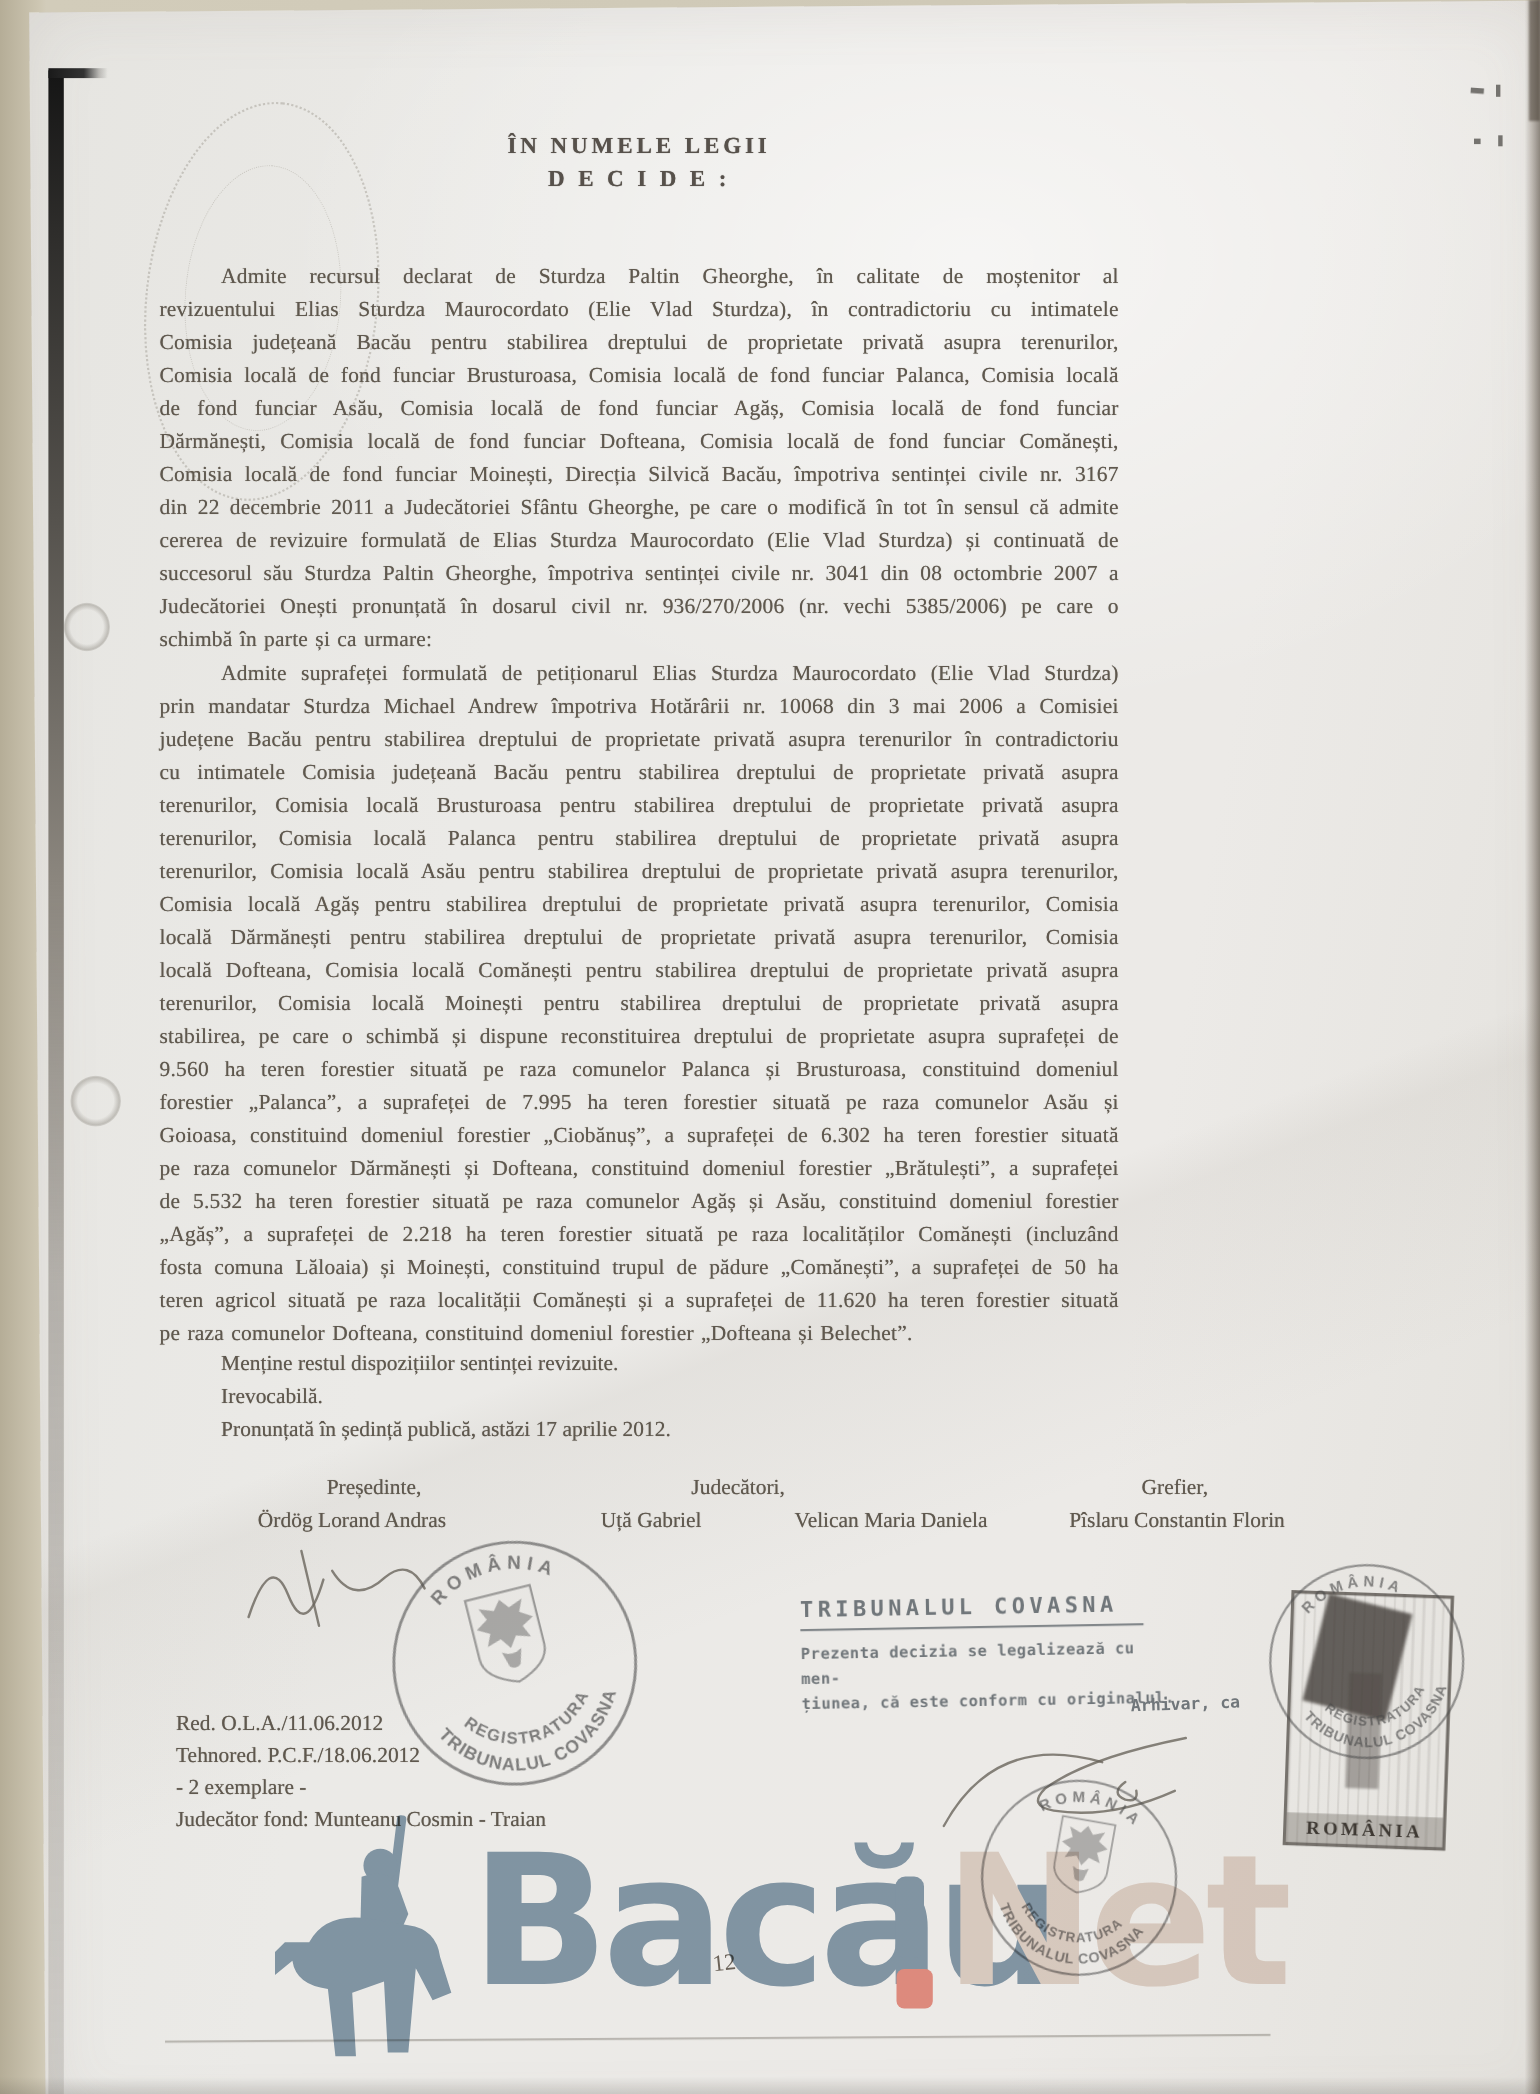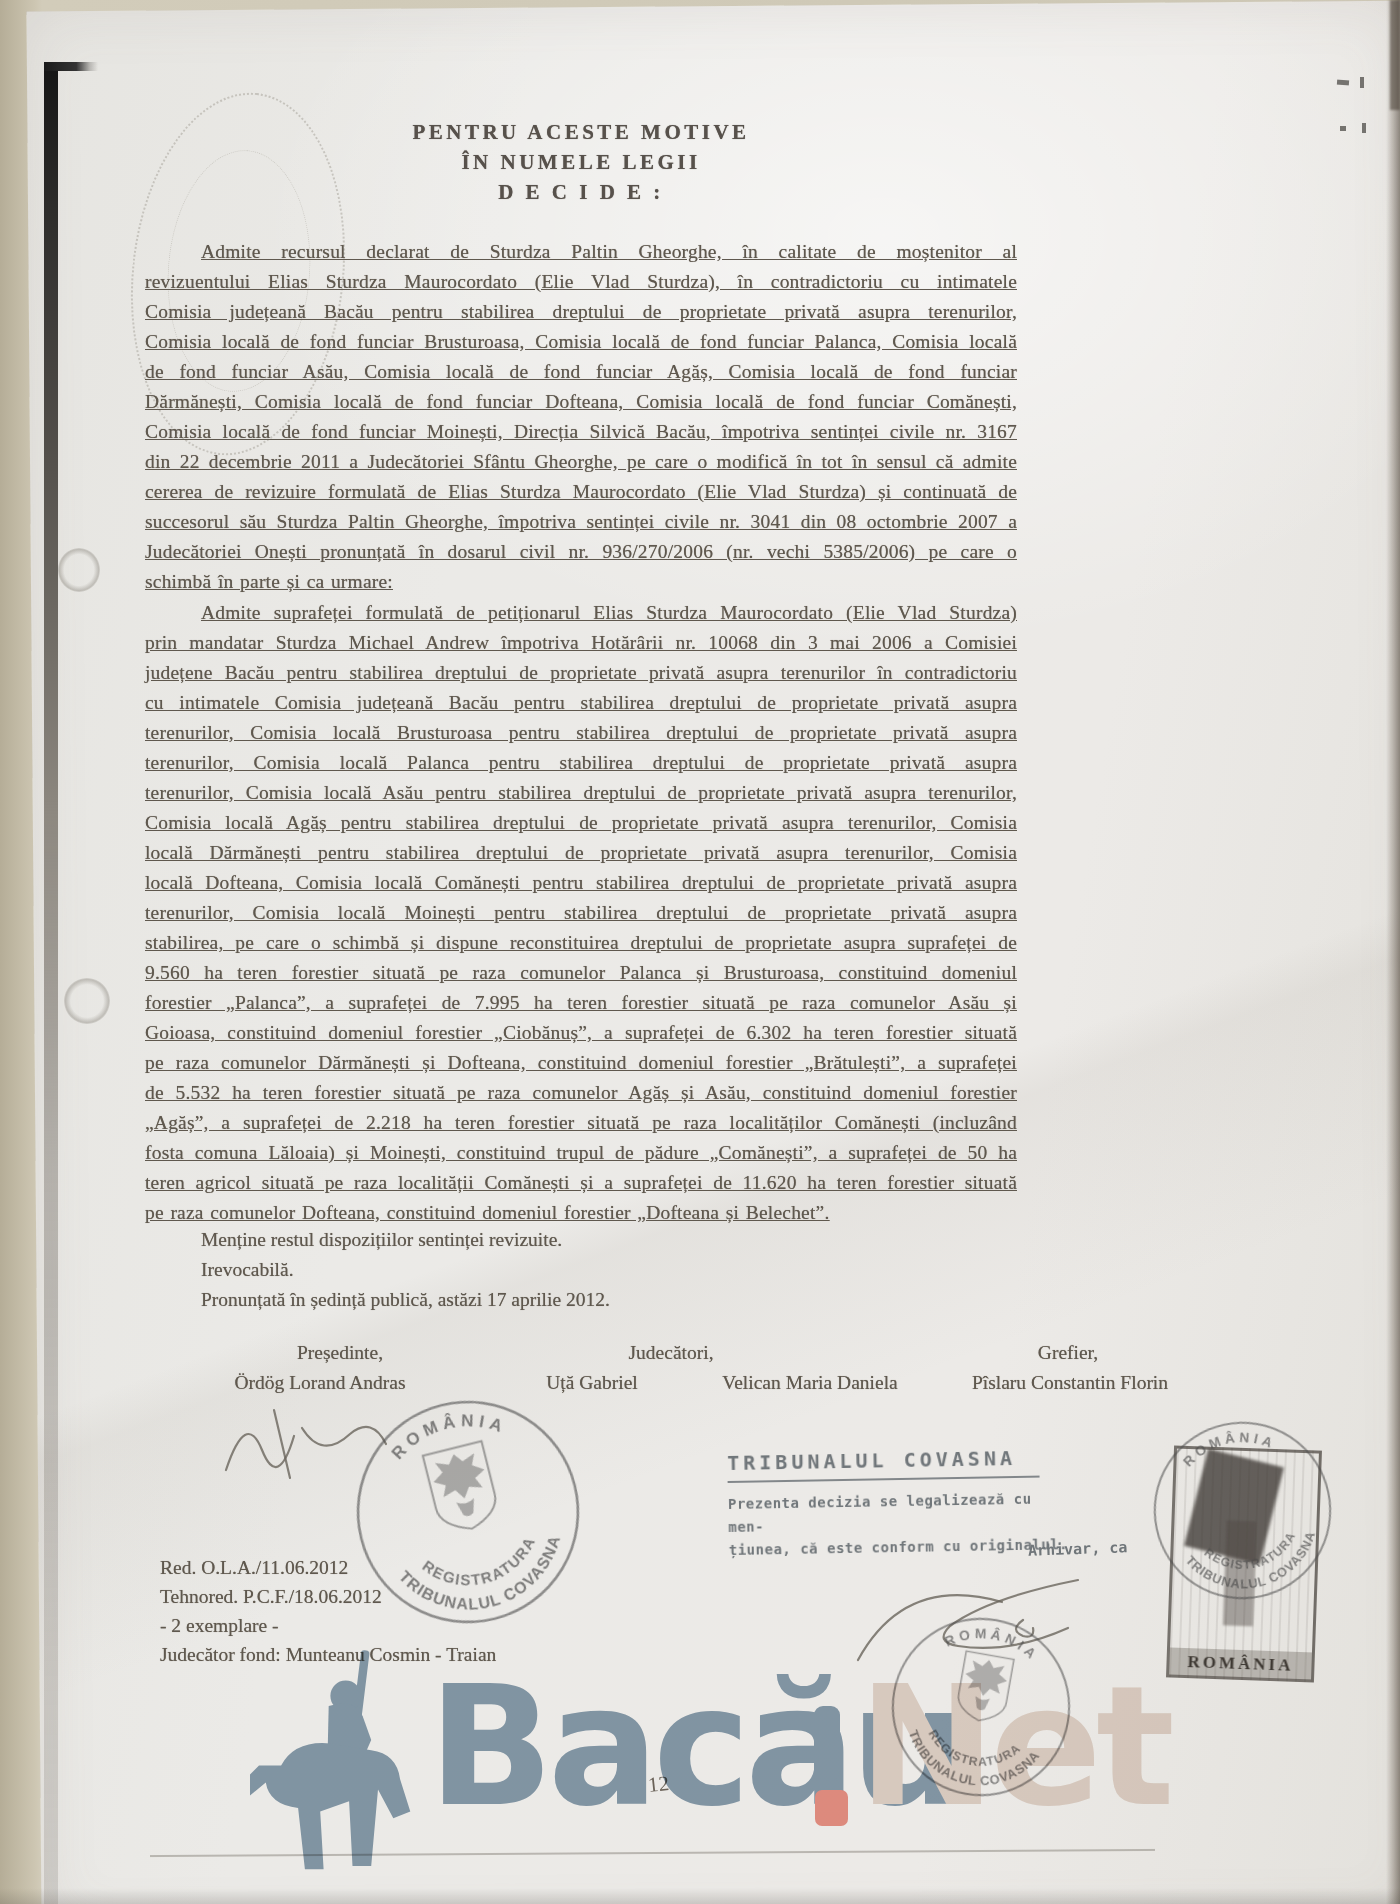--- a/index.html
+++ b/index.html
@@ -23,21 +23,21 @@
   .ghost-stamp{position:absolute;left:132px;top:92px;width:208px;height:360px;border:2px dotted rgba(135,130,118,.35);border-radius:50%;transform:rotate(6deg);z-index:1;}
   .ghost-stamp-inner{position:absolute;left:168px;top:150px;width:140px;height:240px;border:1px dotted rgba(135,130,118,.28);border-radius:50%;transform:rotate(4deg);z-index:1;}
   .hole{position:absolute;border-radius:50%;z-index:1;background:radial-gradient(ellipse at center, rgba(0,0,0,0) 50%, rgba(115,110,100,.35) 66%, rgba(0,0,0,0) 76%);}
   .pencil-line{position:absolute;left:150px;top:1852px;width:1005px;height:2px;background:rgba(110,104,94,.4);transform:rotate(-0.35deg);z-index:2;filter:blur(.4px);}
 
   
   .typed{color:#5f584e;text-shadow:0 0 .7px rgba(95,88,78,.75);}
   #heading{position:absolute;left:145px;top:117px;width:872px;text-align:center;font-weight:bold;color:#57514b;z-index:2;}
   .h-line{height:30px;line-height:30px;font-size:21px;letter-spacing:3.5px;text-shadow:0 0 .8px rgba(80,75,68,.8);}
   .para{position:absolute;left:145px;width:872px;z-index:2;}
-  .para .line{height:30px;line-height:30px;font-size:19.5px;letter-spacing:.2px;word-spacing:1.5px;text-align:justify;text-align-last:justify;white-space:normal;text-decoration:underline;}
+  .para .line{height:30px;line-height:30px;font-size:19.5px;letter-spacing:.2px;word-spacing:1.5px;text-align:justify;text-align-last:justify;white-space:normal;}
   .para .line:first-child{text-indent:56px;}
   .para .line:last-child{text-align-last:left;}
   #closing{position:absolute;left:145px;top:1225px;width:872px;z-index:2;}
   #closing .line{height:30px;line-height:30px;font-size:19.5px;text-indent:56px;}
   .sig{position:absolute;transform:translateX(-50%);font-size:19.5px;white-space:nowrap;z-index:2;}
   #footer{position:absolute;left:160px;top:1553px;width:560px;z-index:2;}
   #footer .line{height:29px;line-height:29px;font-size:19.5px;}
   #page-number{position:absolute;left:648px;top:1772px;font-size:21px;color:#6a6258;transform:rotate(-6deg);z-index:2;}
 
   
@@ -77,21 +77,20 @@
 
 <div id="page">
   <div id="paper"></div>
 
   <div class="ghost-stamp"></div>
   <div class="ghost-stamp-inner"></div>
   <div class="hole" style="left:58px;top:548px;width:42px;height:44px;"></div>
   <div class="hole" style="left:64px;top:978px;width:46px;height:46px;"></div>
 
   <div id="heading" class="typed">
-      <div class="h-line">PENTRU ACESTE MOTIVE</div>
       <div class="h-line">ÎN NUMELE LEGII</div>
       <div class="h-line">D E C I D E :</div>
     </div>
 
   <div class="para typed" style="top:237px;">
       <div class="line">Admite recursul declarat de Sturdza Paltin Gheorghe, în calitate de moștenitor al</div>
       <div class="line">revizuentului Elias Sturdza Maurocordato (Elie Vlad Sturdza), în contradictoriu cu intimatele</div>
       <div class="line">Comisia județeană Bacău pentru stabilirea dreptului de proprietate privată asupra terenurilor,</div>
       <div class="line">Comisia locală de fond funciar Brusturoasa, Comisia locală de fond funciar Palanca, Comisia locală</div>
       <div class="line">de fond funciar Asău, Comisia locală de fond funciar Agăș, Comisia locală de fond funciar</div>

